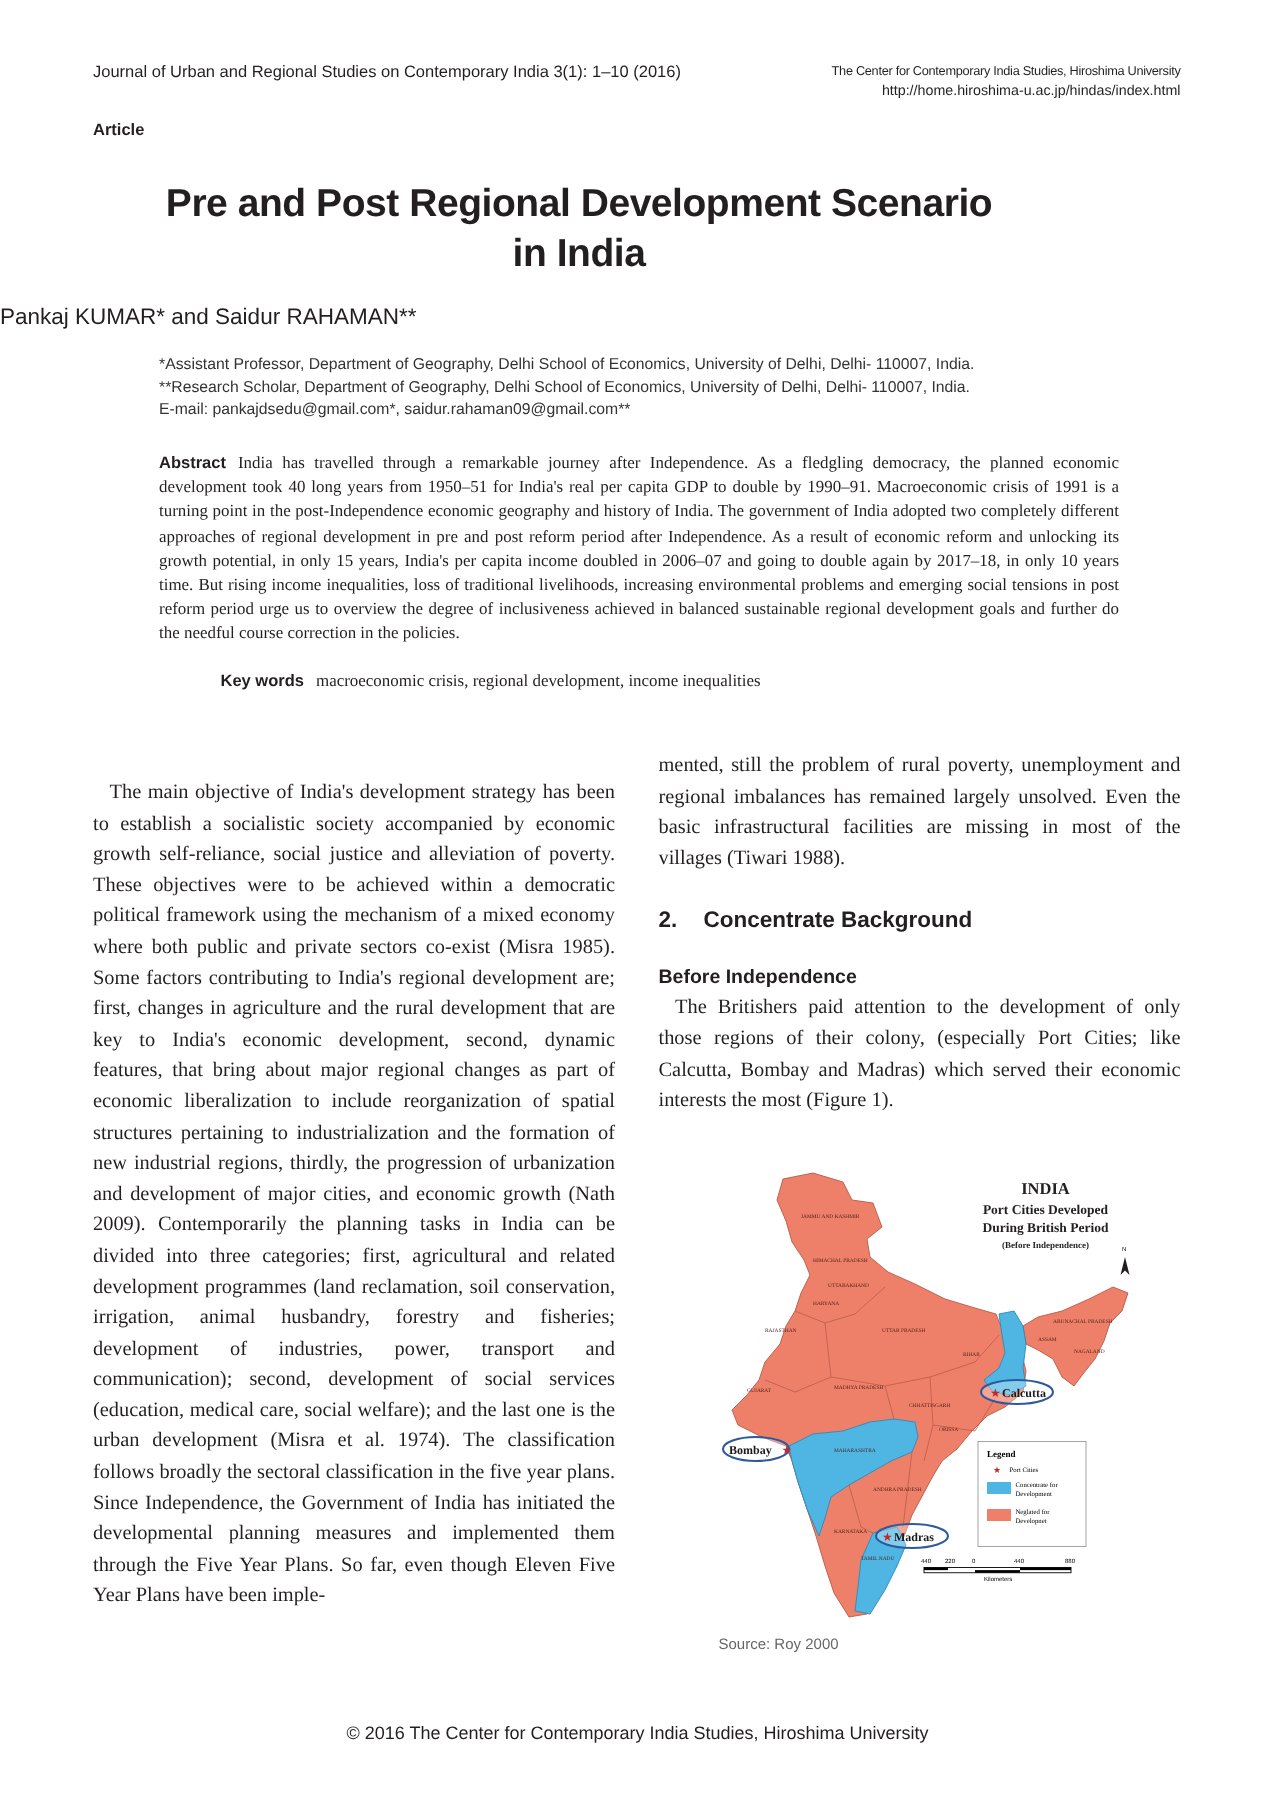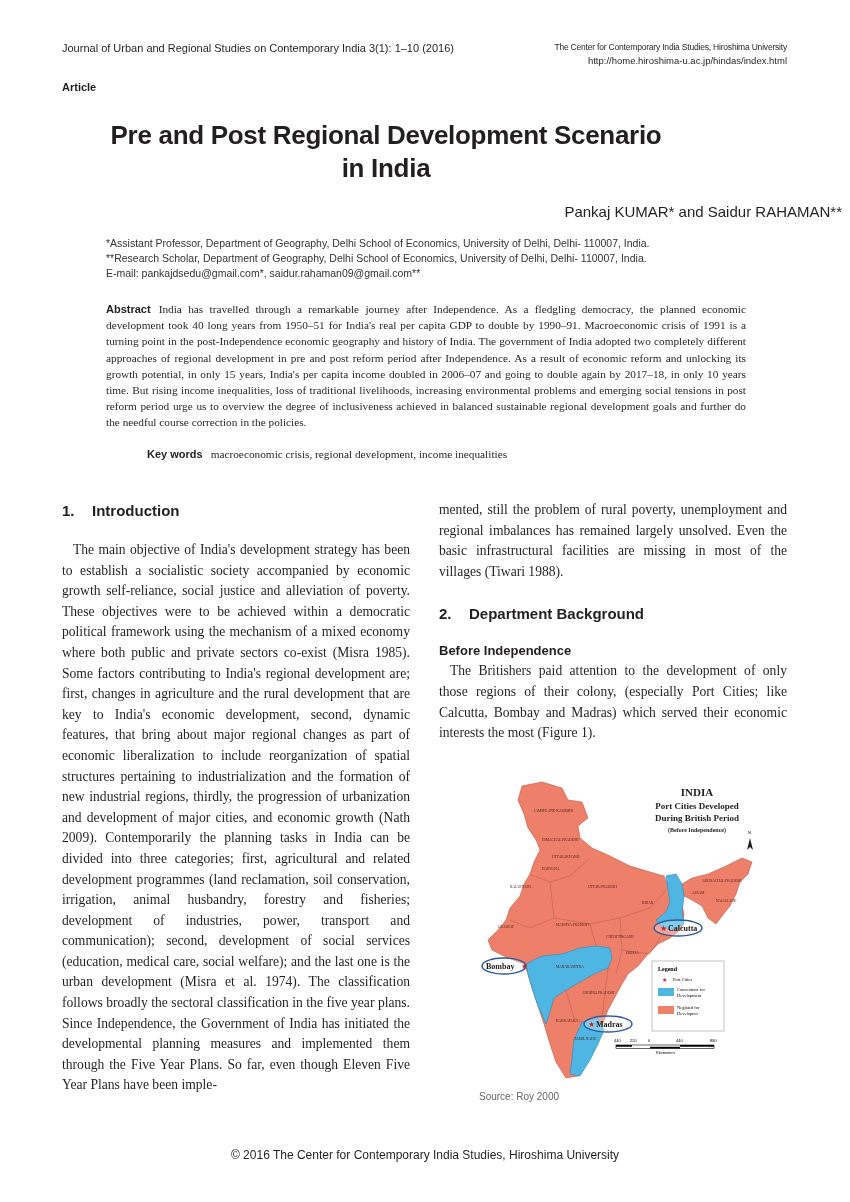--- a/index.html
+++ b/index.html
@@ -6,21 +6,21 @@
   body { width:850px; height:1202px; position:relative; overflow:hidden; color:#231f20; }
   .sans { font-family: "Liberation Sans", "DejaVu Sans", sans-serif; }
   .serif { font-family: "Liberation Serif", "DejaVu Serif", serif; }
 
   .hdr-left { position:absolute; left:62px; top:41px; font-size:11px; line-height:15px; color:#231f20; }
   .hdr-left .art { font-weight:bold;margin-top:24px; }
   .hdr-right { position:absolute; right:63px; top:41px; text-align:right; font-size:9.5px; line-height:13px; }
   .hdr-right .l1 { font-size:8.5px; letter-spacing:-0.2px; }
 
   .title { position:absolute; left:0; width:772px; top:119px; text-align:center; font-weight:bold; font-size:26px; line-height:33px; letter-spacing:-0.3px; }
-  .authors { position:absolute; left:0; width:802px; top:203px; text-align:right; font-size:15px;margin-left:40px; }
+  .authors { position:absolute; left:0; width:802px; top:203px; text-align:left; font-size:15px; }
   .affil { position:absolute; left:106px; top:236px; font-size:10.5px; line-height:15px; color:#333; }
 
   .abstract { position:absolute; left:106px; top:301px; width:640px; font-size:11.3px; line-height:16.2px; text-align:justify; }
   .abstract .lab, .keywords .lab { font-family:"Liberation Sans", sans-serif; font-weight:bold; font-size:11px; margin-right:8px; }
   .keywords { position:absolute; left:109px; top:448px; font-size:11.3px;padding-left:38px; }
 
   .col { position:absolute; font-size:13.6px; line-height:20.6px; text-align:justify; }
   .col-left { left:62px; top:500px; width:348px; }
   .col-right { left:439px; top:500px; width:348px; }
   .h1 { font-family:"Liberation Sans", sans-serif; font-weight:bold; font-size:15px; line-height:22px; }
@@ -59,32 +59,29 @@
 </div>
 
 <div class="abstract serif">
   <span class="lab">Abstract</span><span>India has travelled through a remarkable journey after Independence. As a fledgling democracy, the planned economic development took 40 long years from 1950–51 for India's real per capita GDP to double by 1990–91. Macroeconomic crisis of 1991 is a turning point in the post-Independence economic geography and history of India. The government of India adopted two completely different approaches of regional development in pre and post reform period after Independence. As a result of economic reform and unlocking its growth potential, in only 15 years, India's per capita income doubled in 2006–07 and going to double again by 2017–18, in only 10 years time. But rising income inequalities, loss of traditional livelihoods, increasing environmental problems and emerging social tensions in post reform period urge us to overview the degree of inclusiveness achieved in balanced sustainable regional development goals and further do the needful course correction in the policies.</span>
 </div>
 <div class="keywords serif">
   <span class="lab">Key words</span><span>macroeconomic crisis, regional development, income inequalities</span>
 </div>
 
 <div class="col col-left serif">
-  <div class="h1">
-    <span class="num">1.</span><span>Introduction</span>
-  </div>
   <div style="height:18px"></div>
   <p>The main objective of India's development strategy has been to establish a socialistic society accompanied by economic growth self-reliance, social justice and alleviation of poverty. These objectives were to be achieved within a democratic political framework using the mechanism of a mixed economy where both public and private sectors co-exist (Misra 1985). Some factors contributing to India's regional development are; first, changes in agriculture and the rural development that are key to India's economic development, second, dynamic features, that bring about major regional changes as part of economic liberalization to include reorganization of spatial structures pertaining to industrialization and the formation of new industrial regions, thirdly, the progression of urbanization and development of major cities, and economic growth (Nath 2009). Contemporarily the planning tasks in India can be divided into three categories; first, agricultural and related development programmes (land reclamation, soil conservation, irrigation, animal husbandry, forestry and fisheries; development of industries, power, transport and communication); second, development of social services (education, medical care, social welfare); and the last one is the urban development (Misra et al. 1974). The classification follows broadly the sectoral classification in the five year plans. Since Independence, the Government of India has initiated the developmental planning measures and implemented them through the Five Year Plans. So far, even though Eleven Five Year Plans have been imple-</p>
 </div>
 
 <div class="col col-right serif">
   <div>mented, still the problem of rural poverty, unemployment and regional imbalances has remained largely unsolved. Even the basic infrastructural facilities are missing in most of the villages (Tiwari 1988).</div>
   <div style="height:21px"></div>
   <div class="h1">
-    <span class="num">2.</span><span>Department Background</span>
+    <span class="num">2.</span><span>Concentrate Background</span>
   </div>
   <div style="height:16px"></div>
   <div class="h2">Before Independence</div>
   <p>The Britishers paid attention to the development of only those regions of their colony, (especially Port Cities; like Calcutta, Bombay and Madras) which served their economic interests the most (Figure 1).</p>
 </div>
 
 <div class="figure">
   <svg width="330" height="304" viewBox="0 0 330 304">
 
     <path fill="#ee806a" stroke="#b55a48" stroke-width="0.6" d="M52,8 L72,4 L92,10 L98,22 L112,24 L118,40 L108,48 L110,60 L122,70 L140,78 L160,88 L180,94 L194,98 L198,108 L205,112 L210,120 L214,136 L212,150 L200,160 L188,166 L178,176 L168,188 L158,196 L152,206 L138,232 L132,248 L124,264 L116,282 L108,298 L96,300 L86,284 L80,266 L74,246 L68,228 L62,210 L58,196 L54,186 L38,180 L22,172 L18,162 L28,152 L36,142 L40,130 L50,118 L54,106 L60,96 L64,84 L70,72 L66,62 L58,50 L54,36 L48,22 Z"></path>

